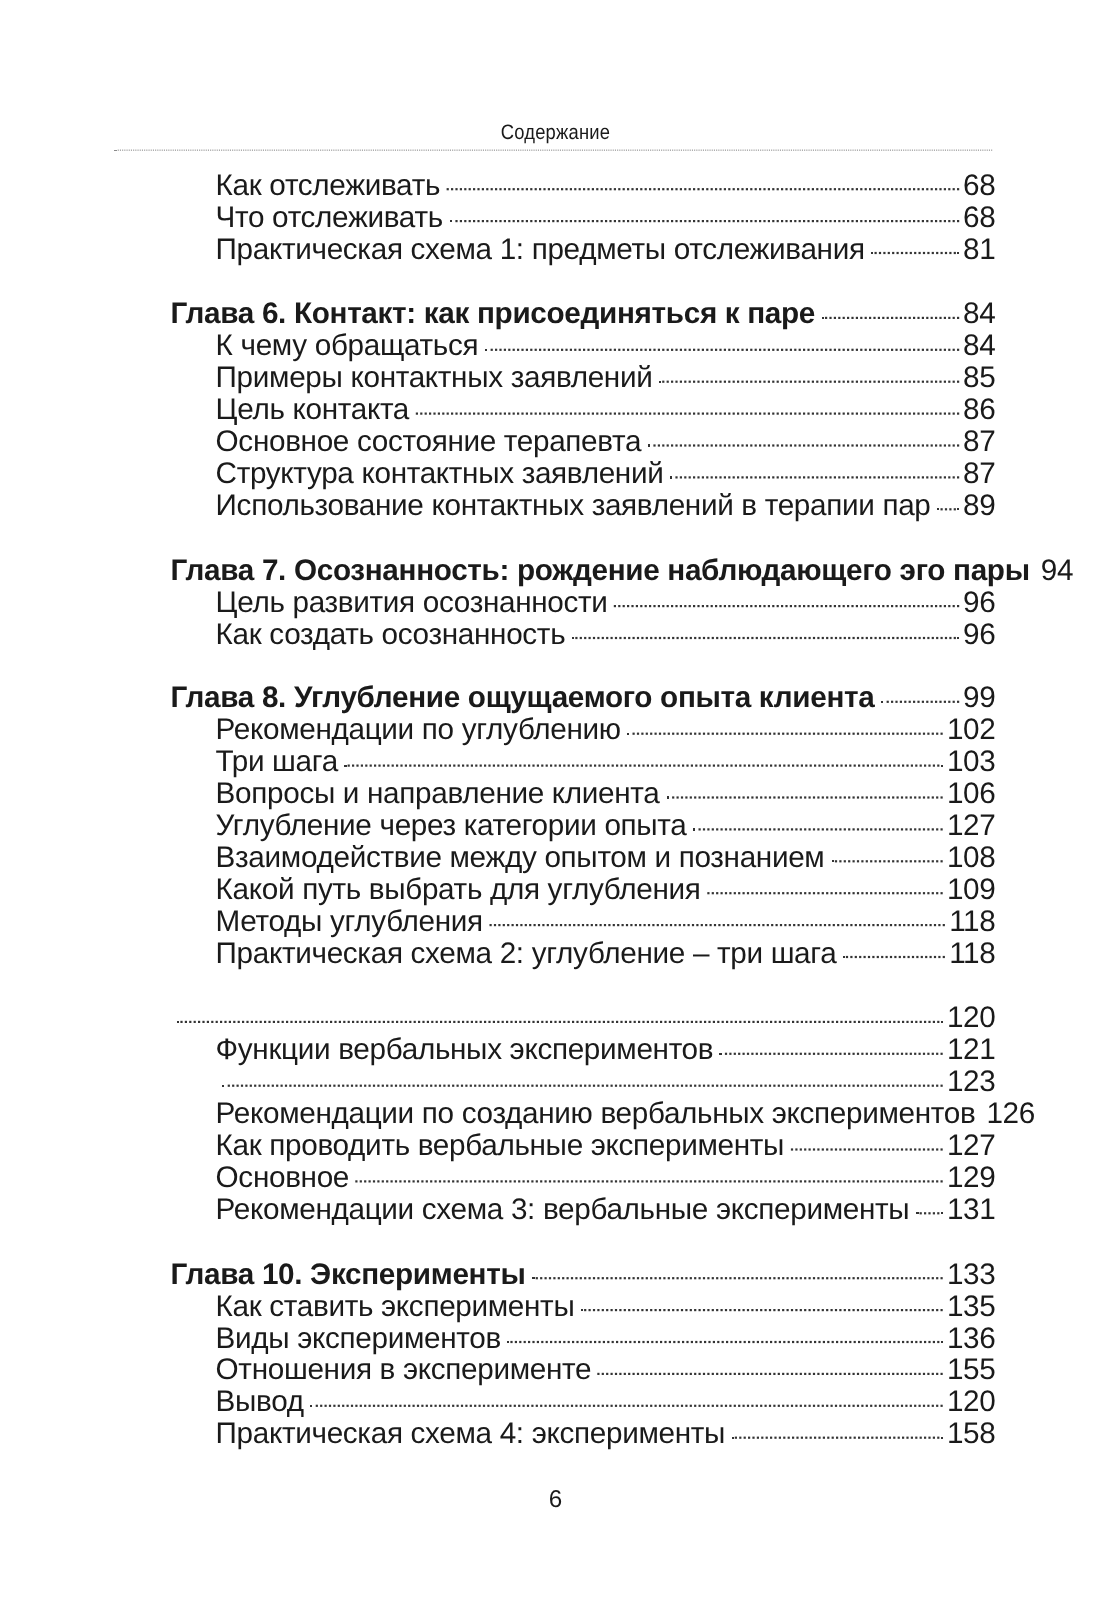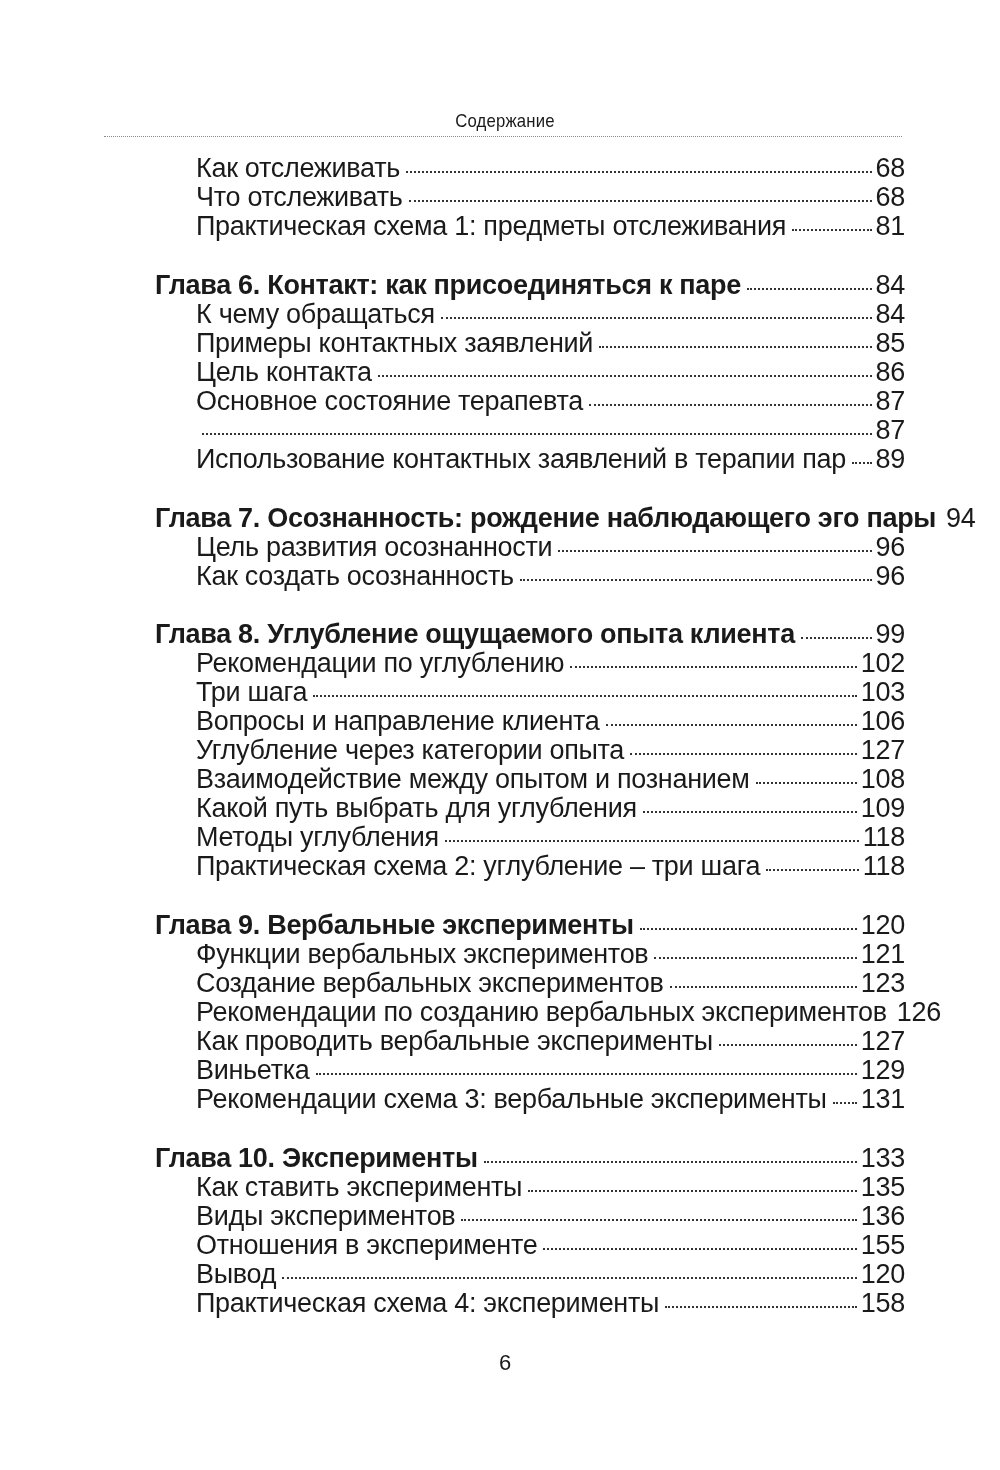--- a/index.html
+++ b/index.html
@@ -79,20 +79,21 @@
     <span class="label">Цель контакта</span>
     <span class="leader"></span>
     <span class="page">86</span>
   </div>
   <div class="row sub" style="top:387px">
     <span class="label">Основное состояние терапевта</span>
     <span class="leader"></span>
     <span class="page">87</span>
   </div>
   <div class="row sub" style="top:416px">
+    <span class="label">Структура контактных заявлений</span>
     <span class="leader"></span>
     <span class="page">87</span>
   </div>
   <div class="row sub" style="top:445px">
     <span class="label">Использование контактных заявлений в терапии пар</span>
     <span class="leader"></span>
     <span class="page">89</span>
   </div>
 
   <div class="row chapter" style="top:504px">
@@ -151,46 +152,44 @@
     <span class="leader"></span>
     <span class="page">118</span>
   </div>
   <div class="row sub" style="top:852px">
     <span class="label">Практическая схема 2: углубление – три шага</span>
     <span class="leader"></span>
     <span class="page">118</span>
   </div>
 
   <div class="row chapter" style="top:911px">
-    <span class="label">Глава 9. Вербальные эксперименты</span>
     <span class="leader"></span>
     <span class="page">120</span>
   </div>
   <div class="row sub" style="top:940px">
     <span class="label">Функции вербальных экспериментов</span>
     <span class="leader"></span>
     <span class="page">121</span>
   </div>
   <div class="row sub" style="top:969px">
-    <span class="label">Создание вербальных экспериментов</span>
     <span class="leader"></span>
     <span class="page">123</span>
   </div>
   <div class="row sub" style="top:998px">
     <span class="label">Рекомендации по созданию вербальных экспериментов</span>
     <span class="leader"></span>
     <span class="page">126</span>
   </div>
   <div class="row sub" style="top:1027px">
     <span class="label">Как проводить вербальные эксперименты</span>
     <span class="leader"></span>
     <span class="page">127</span>
   </div>
   <div class="row sub" style="top:1056px">
-    <span class="label">Виньетка</span>
+    <span class="label">Основное</span>
     <span class="leader"></span>
     <span class="page">129</span>
   </div>
   <div class="row sub" style="top:1085px">
     <span class="label">Рекомендации схема 3: вербальные эксперименты</span>
     <span class="leader"></span>
     <span class="page">131</span>
   </div>
 
   <div class="row chapter" style="top:1144px">

